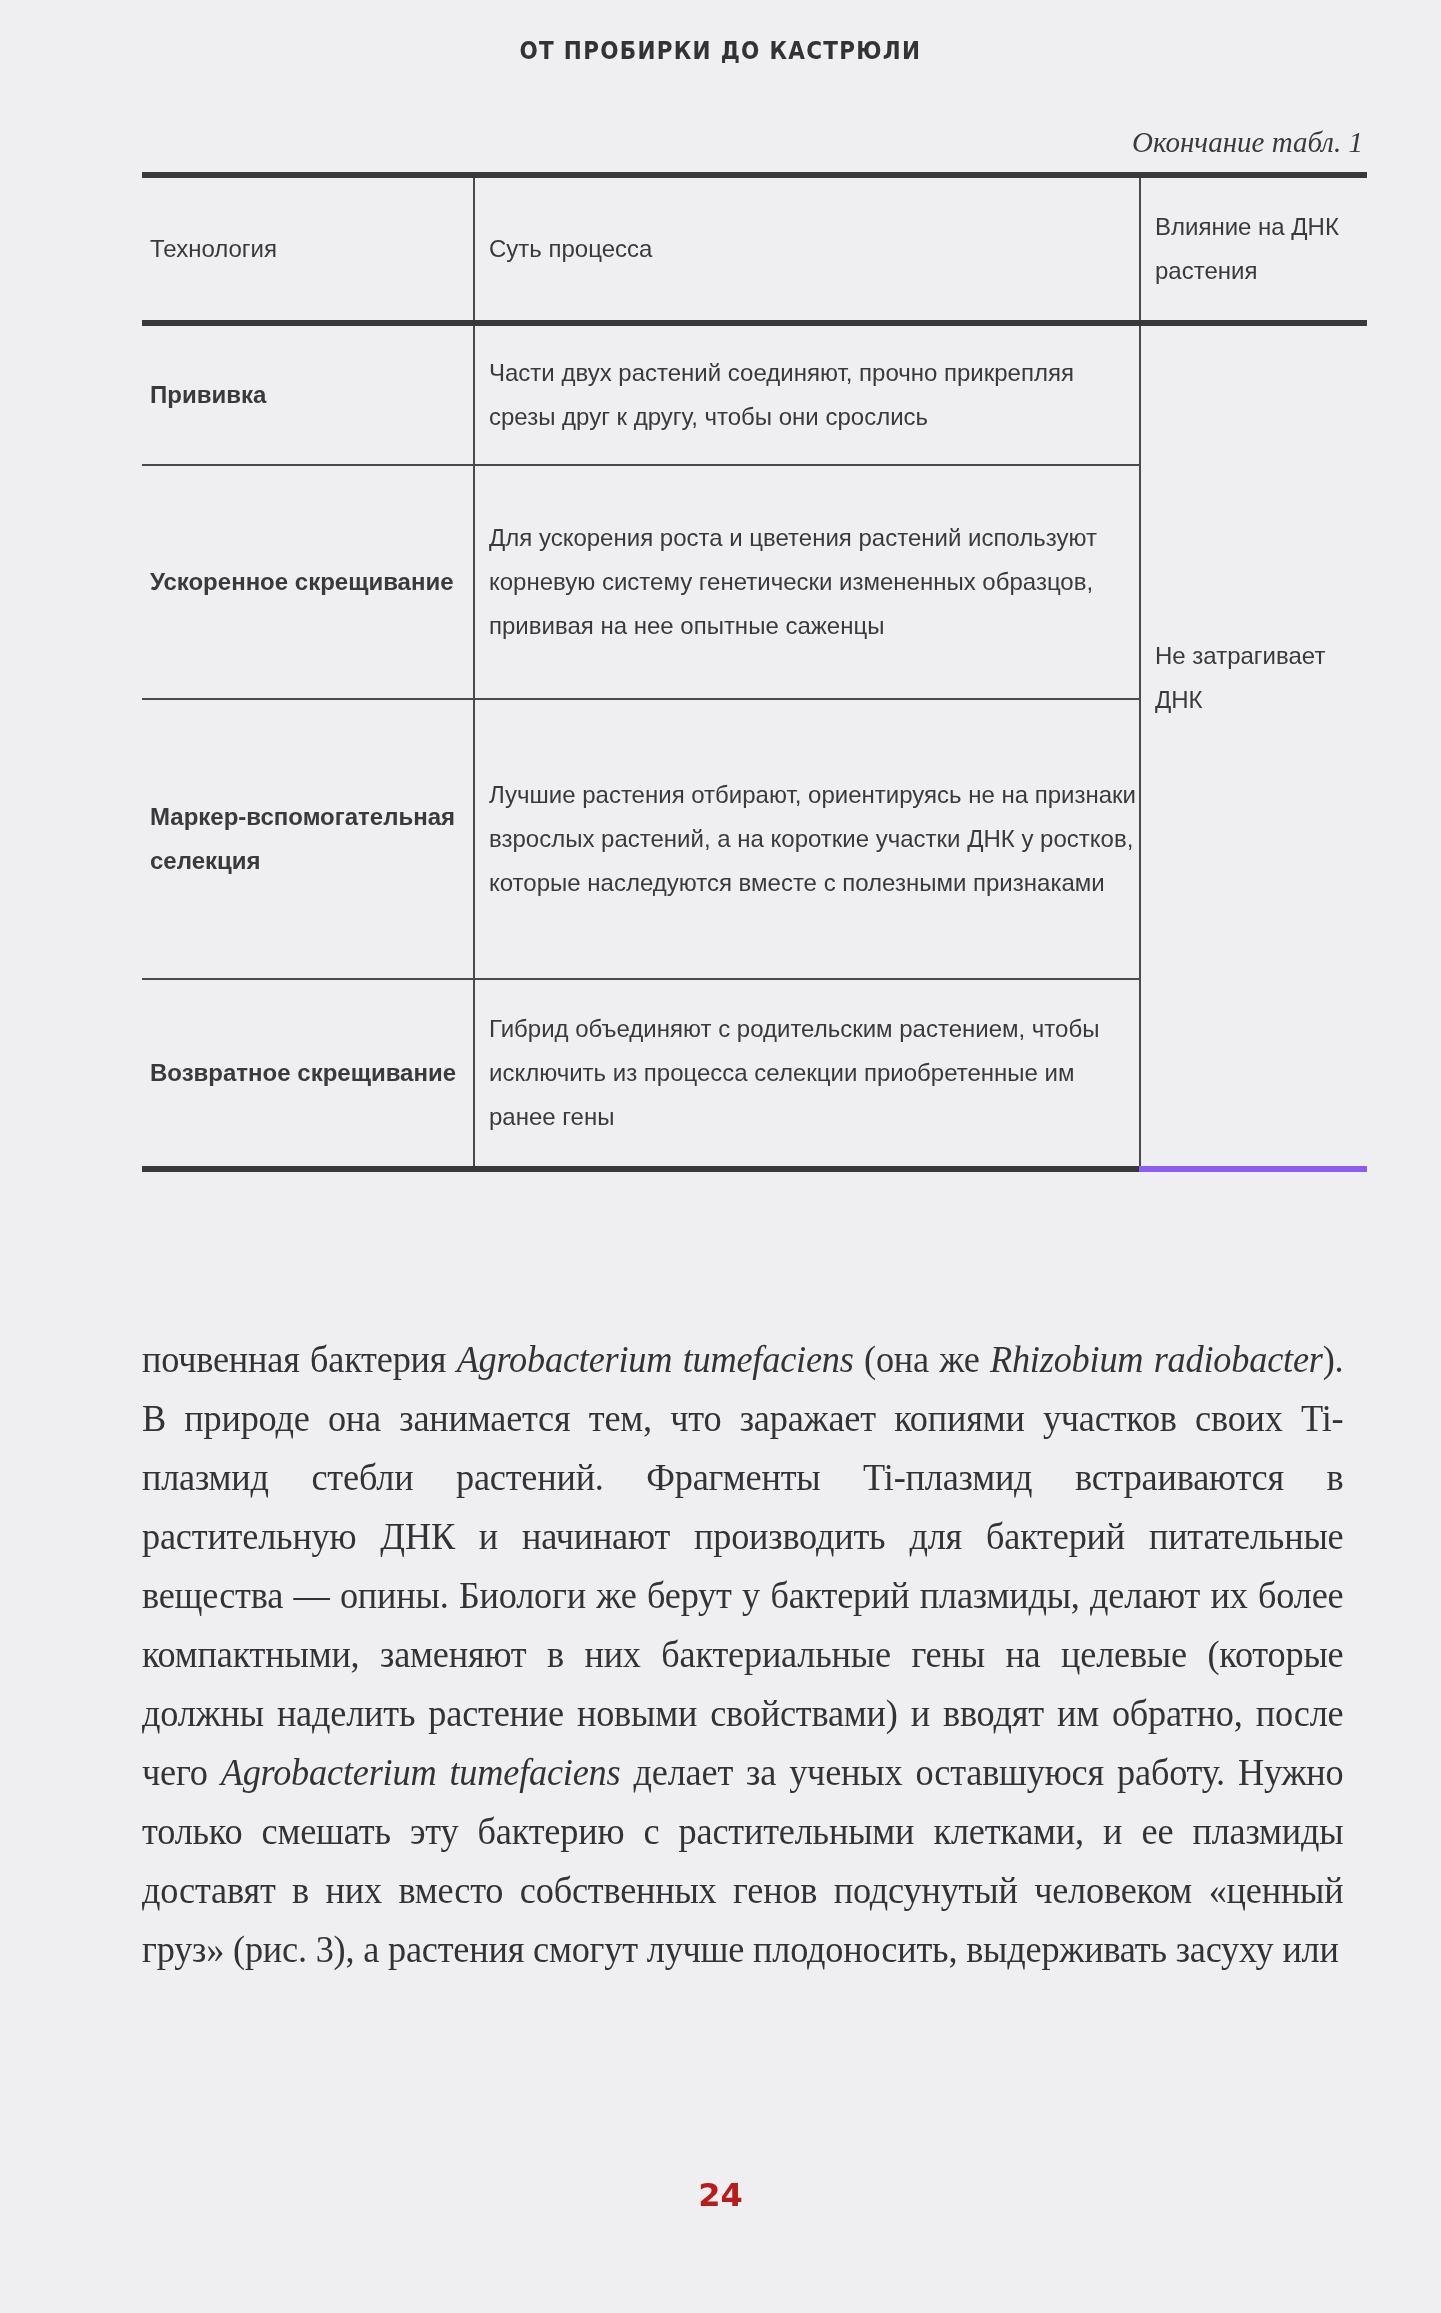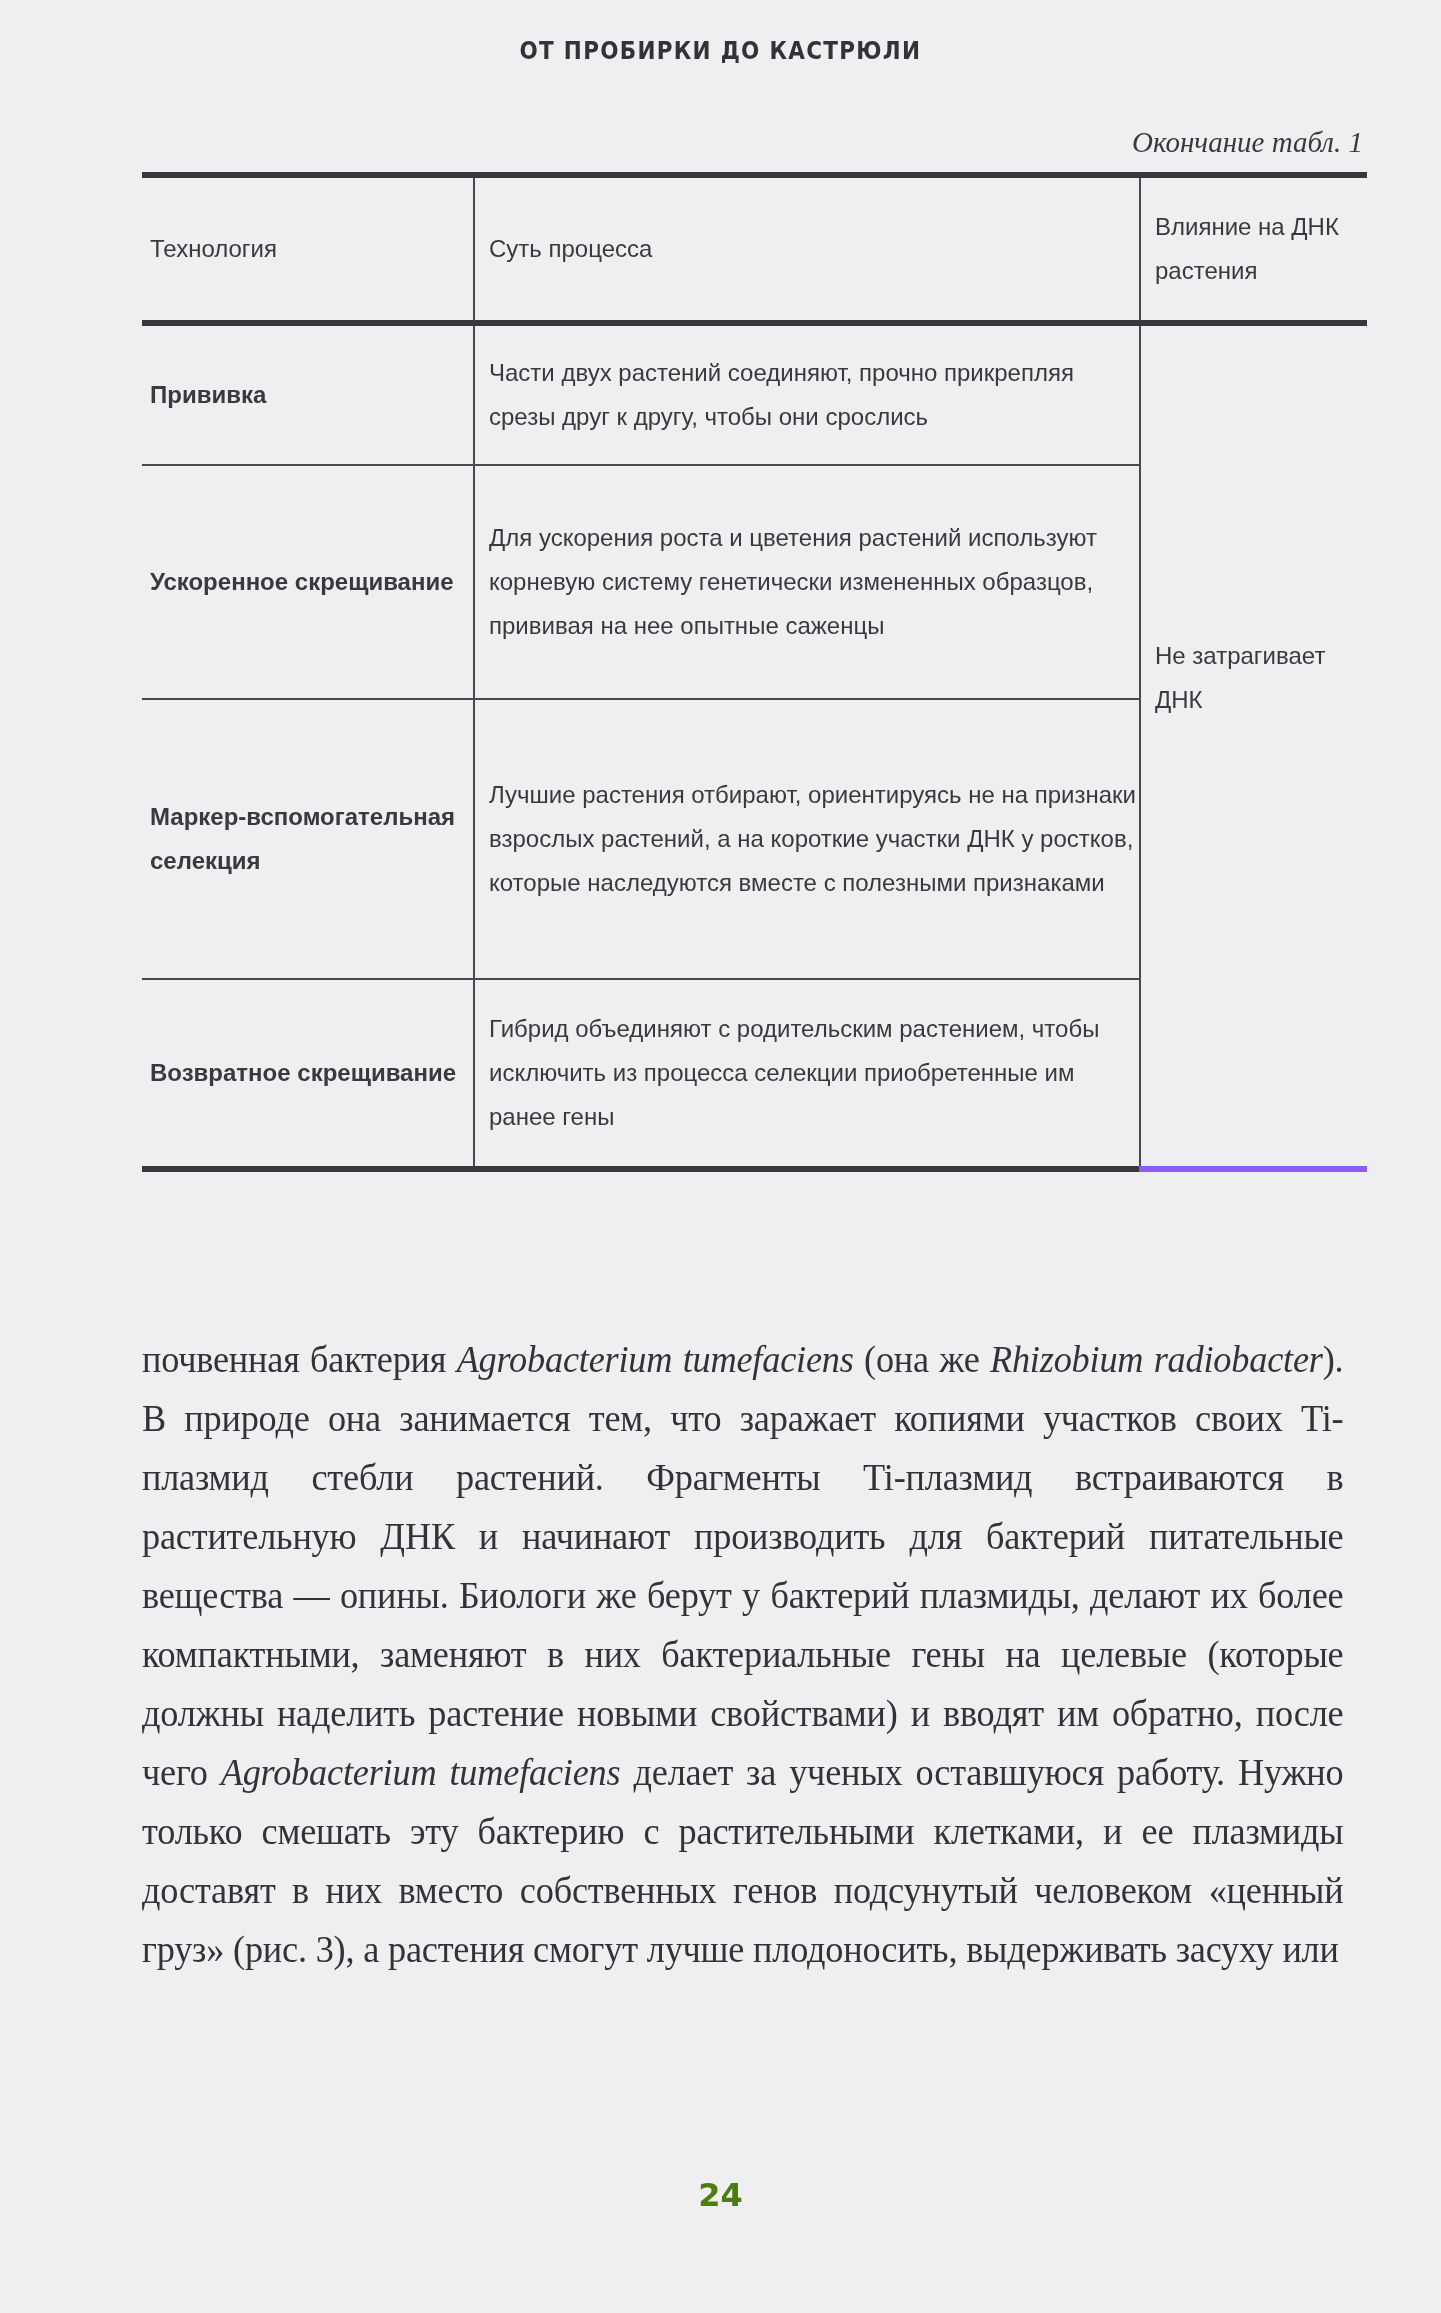--- a/index.html
+++ b/index.html
@@ -106,21 +106,21 @@
     .body-text i { font-style: italic; }
     .page-number {
       position: absolute;
       top: 2176px;
       left: 0;
       width: 1441px;
       text-align: center;
       font-family: "DejaVu Sans", sans-serif;
       font-weight: bold;
       font-size: 32px;
-      color: #4d7c0f;
+      color: #b91c1c;
     }
   </style>
 </head>
 <body>
 
 <div class="running-head">ОТ ПРОБИРКИ ДО КАСТРЮЛИ</div>
 
 <div class="table-caption">Окончание табл. 1</div>
 
 <div class="table-wrap">

